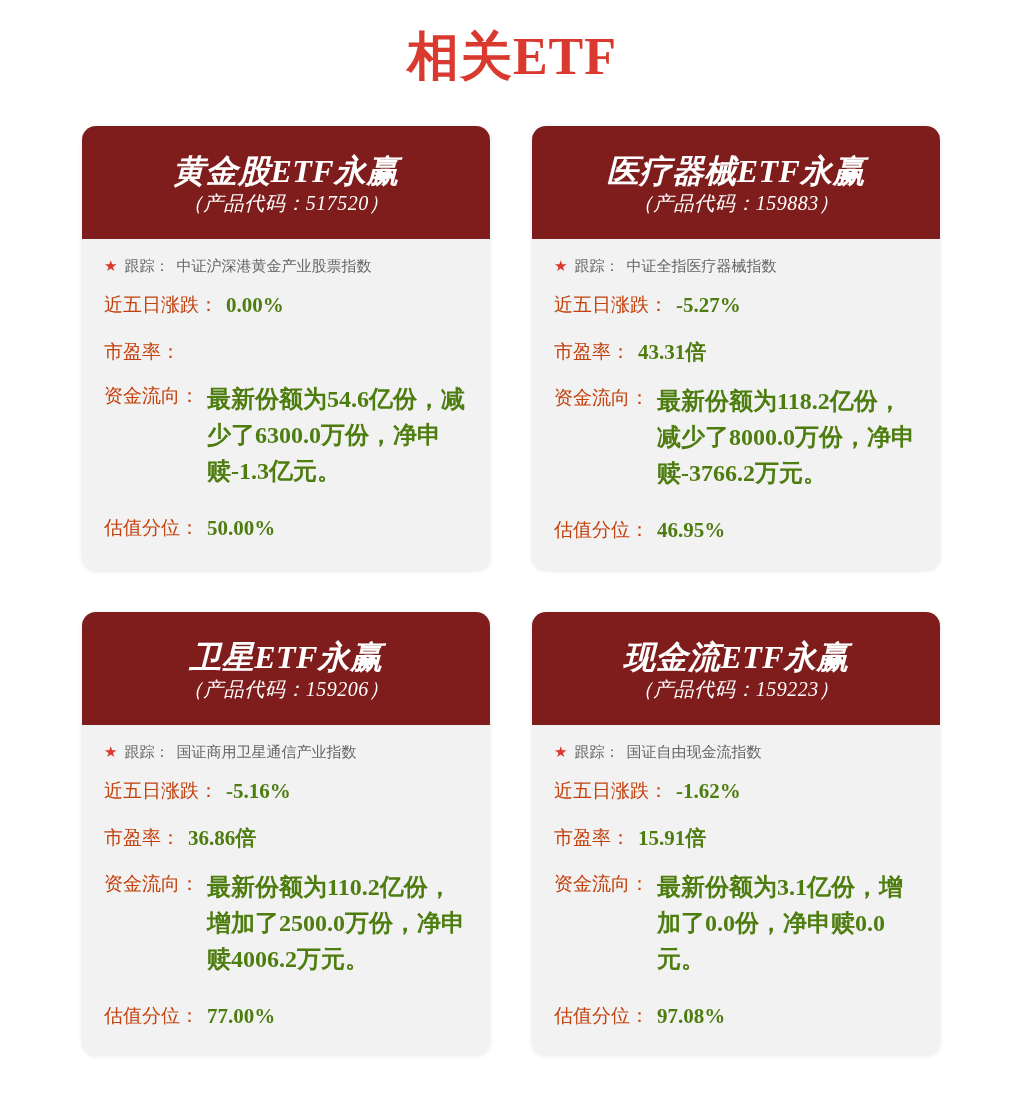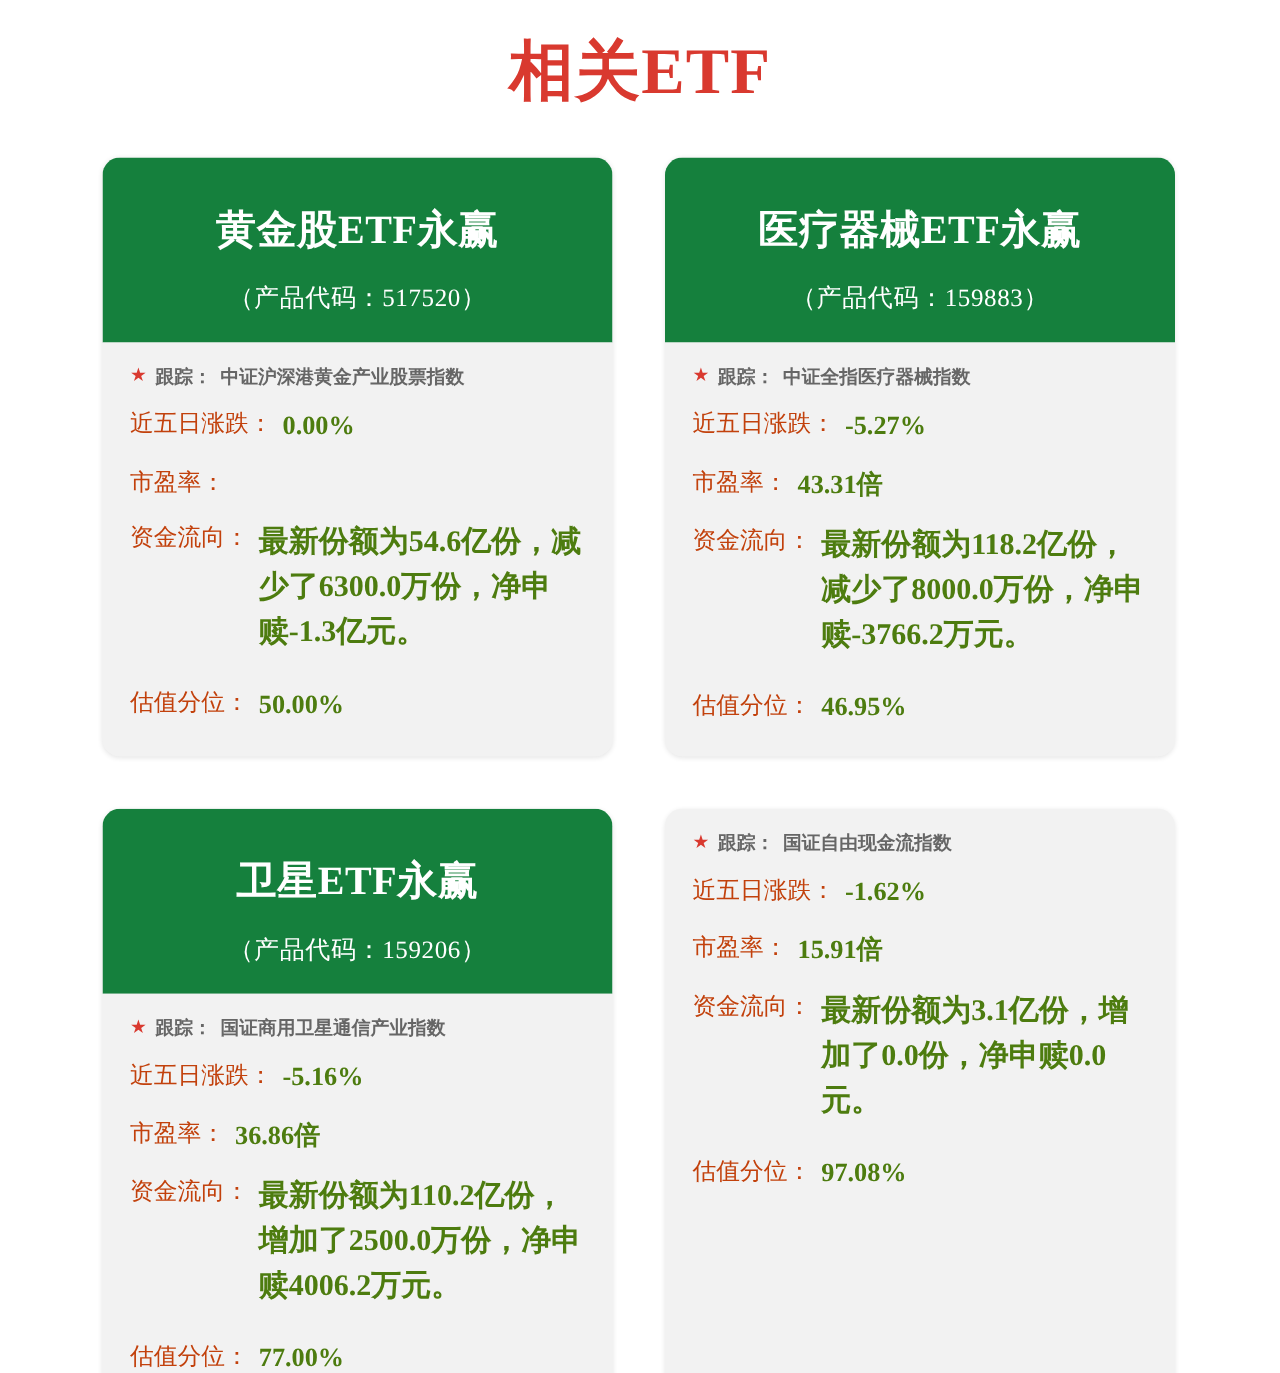--- a/index.html
+++ b/index.html
@@ -35,34 +35,35 @@
   .card {
     width: 408px;
     border-radius: 14px;
     overflow: hidden;
     box-shadow: 0 1px 4px rgba(0,0,0,0.10);
     background: #f4f4f4;
     display: flex;
     flex-direction: column;
   }
   .card-head {
-    background: #15803d;
-    padding: 38px 18px 22px 18px;
+    background: #7f1d1d;
+    padding: 26px 18px 22px 18px;
     text-align: center;
     color: #ffffff;
+    font-style: italic;
   }
   .card-title {
     font-size: 32px;
     font-weight: bold;
     line-height: 1.2;
     letter-spacing: 0.5px;
   }
   .card-code {
     font-size: 20px;
-    margin-top: 23px;
+    margin-top: 0;
     color: #ffffff;
     letter-spacing: 0.5px;
   }
   .card-body {
     background: #f2f2f2;
     padding: 18px 22px 22px 22px;
     flex: 1 1 auto;
   }
   .track-row {
     display: flex;
@@ -71,21 +72,20 @@
     margin-bottom: 14px;
   }
   .star-icon {
     color: #d9392f;
     font-size: 15px;
     line-height: 1;
   }
   .track-text {
     font-size: 15px;
     color: #666666;
-    font-weight: bold;
   }
   .metric {
     display: flex;
     align-items: flex-start;
     margin: 0 0 16px 0;
     line-height: 1.45;
   }
   .metric:last-child {
     margin-bottom: 2px;
     margin-top: 24px;
@@ -201,20 +201,24 @@
           <span class="metric-value flow">最新份额为110.2亿份，增加了2500.0万份，净申赎4006.2万元。</span>
         </div>
         <div class="metric">
           <span class="metric-label">估值分位：</span>
           <span class="metric-value">77.00%</span>
         </div>
       </div>
     </div>
 
     <div class="card">
+      <div class="card-head">
+        <div class="card-title">现金流ETF永赢</div>
+        <div class="card-code"><span>（产品代码：</span><span>159223</span><span>）</span></div>
+      </div>
       <div class="card-body">
         <div class="track-row">
           <span class="star-icon">★</span>
           <span class="track-text">跟踪：</span>
           <span class="track-text">国证自由现金流指数</span>
         </div>
         <div class="metric">
           <span class="metric-label">近五日涨跌：</span>
           <span class="metric-value">-1.62%</span>
         </div>

